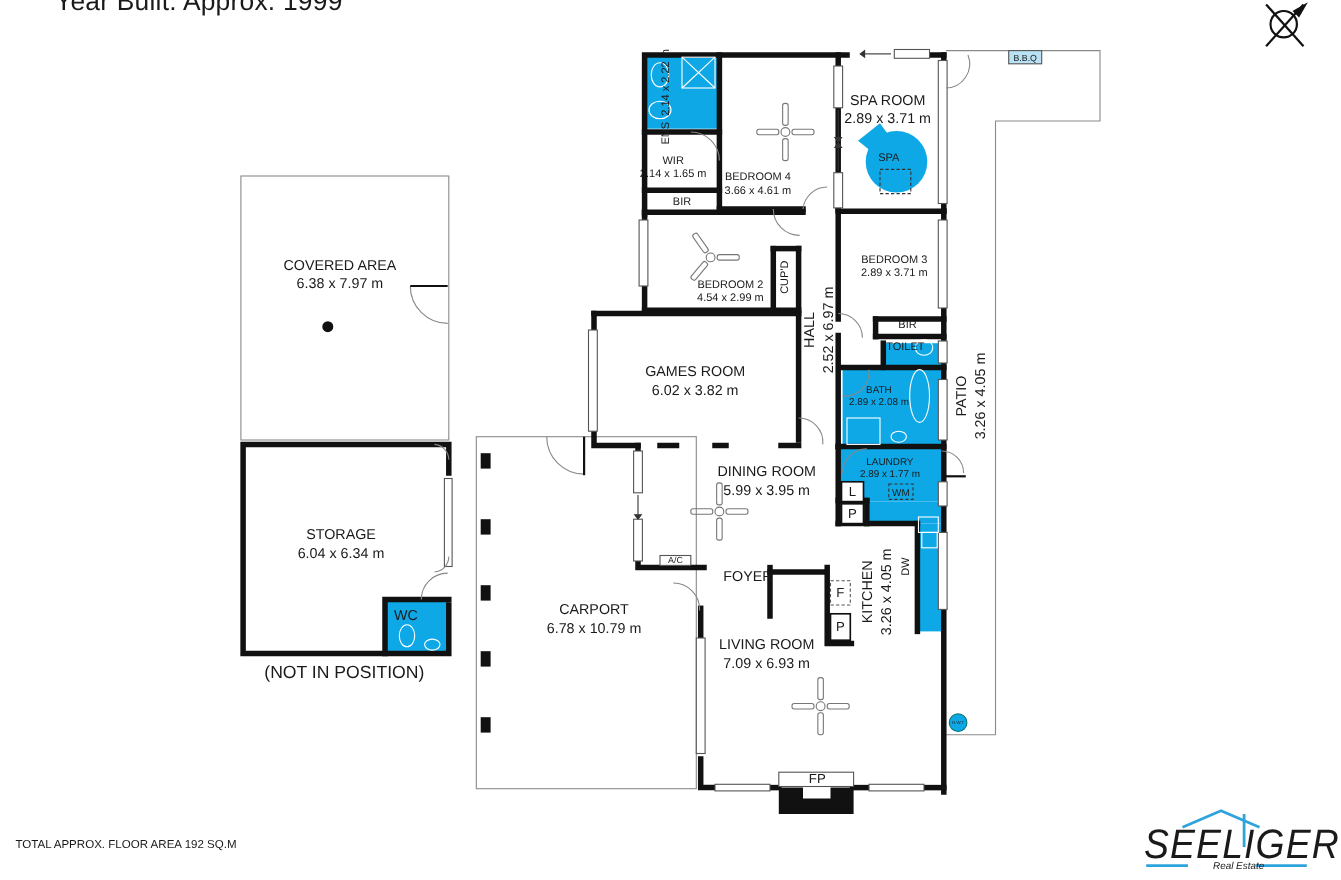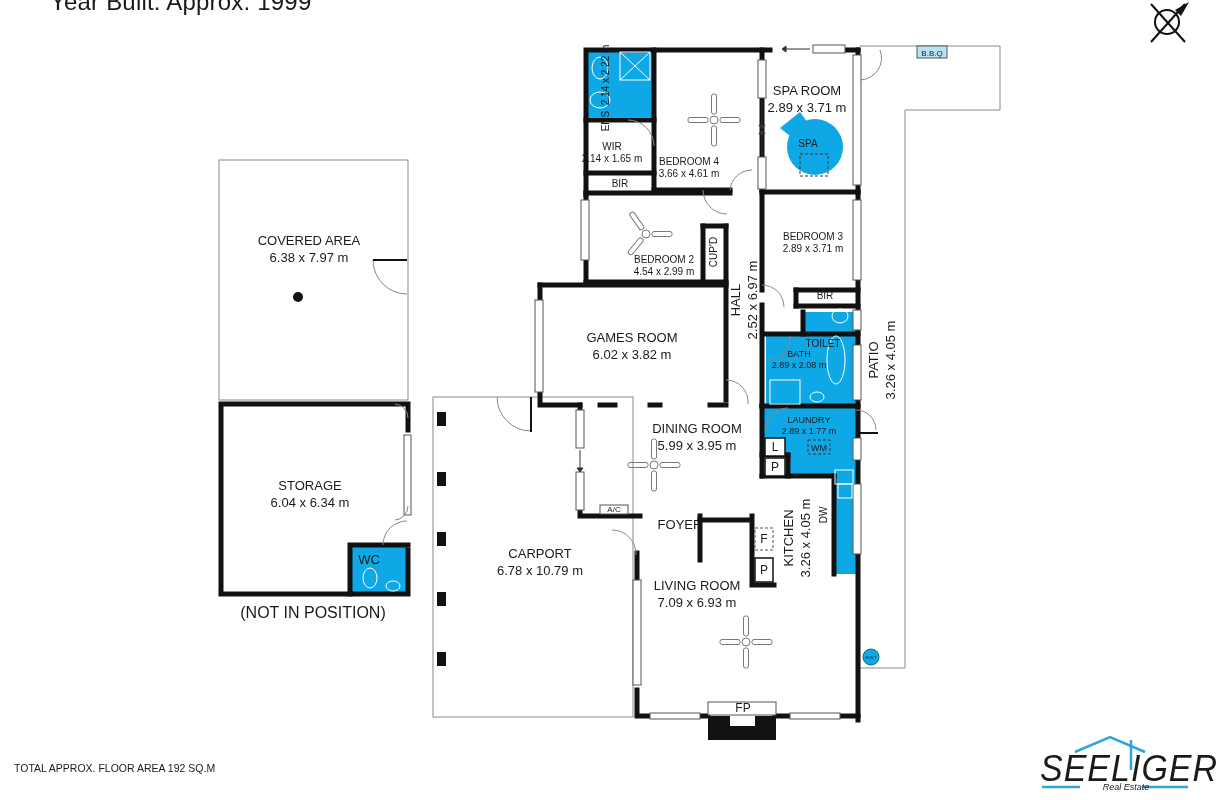--- a/index.html
+++ b/index.html
@@ -285,21 +285,21 @@
 <div class="lbl sm rot" style="left:714px;top:252px">CUP'D</div>
 <div class="lbl rot" style="left:744px;top:300px">
     <div>HALL</div>
     <div>2.52 x 6.97 m</div>
   </div>
 <div class="lbl sm" style="left:813px;top:243px">
     <div>BEDROOM 3</div>
     <div>2.89 x 3.71 m</div>
   </div>
 <div class="lbl sm" style="left:825px;top:296px">BIR</div>
-<div class="lbl sm" style="left:823px;top:344px">TOILET</div>
+<div class="lbl sm" style="left:823px;top:316px">TOILET</div>
 <div class="lbl xs" style="left:799px;top:360px">
     <div>BATH</div>
     <div>2.89 x 2.08 m</div>
   </div>
 <div class="lbl rot" style="left:882px;top:360px">
     <div>PATIO</div>
     <div>3.26 x 4.05 m</div>
   </div>
 
 <div class="lbl" style="left:632px;top:346px">

